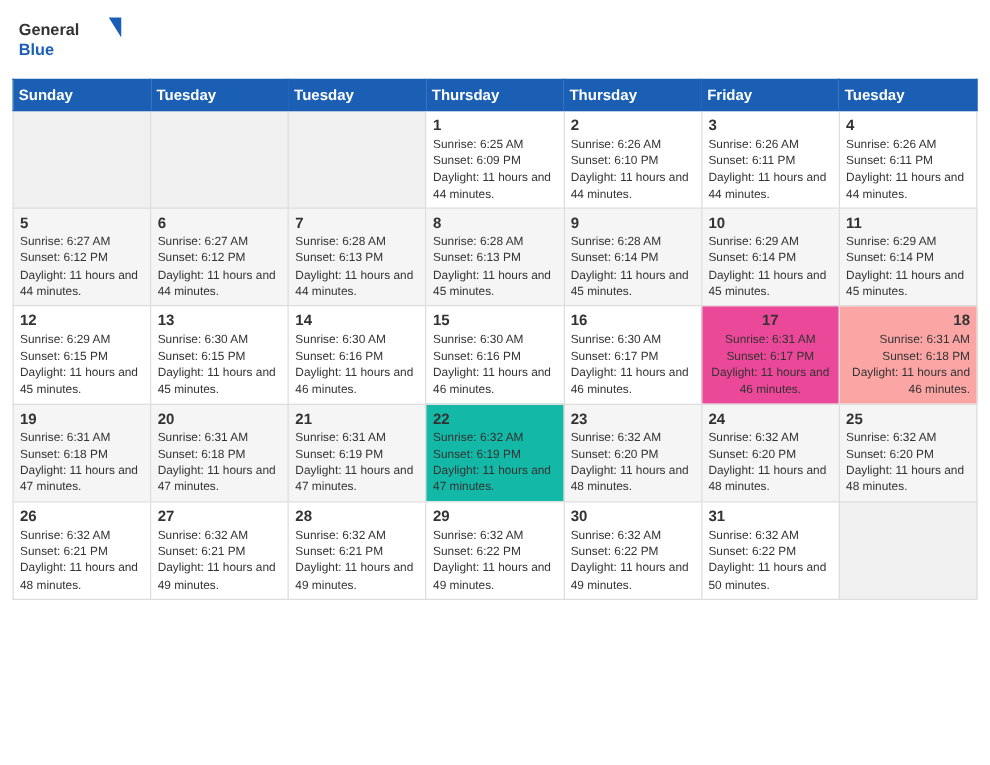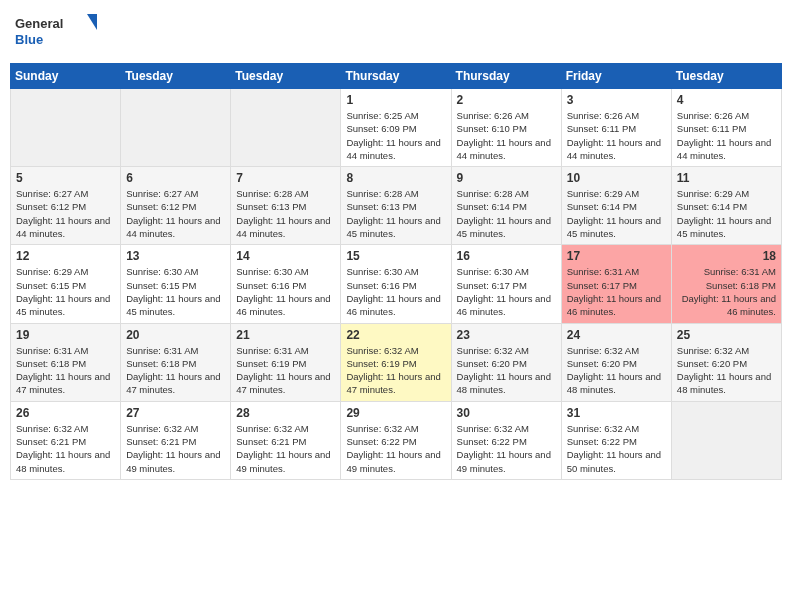--- a/index.html
+++ b/index.html
@@ -212,21 +212,21 @@
           <div class="day-info" style="white-space: pre-line;">Sunrise: 6:30 AM
 Sunset: 6:16 PM
 Daylight: 11 hours and 46 minutes.</div>
         </td>
         <td style="background: rgb(255, 255, 255);">
           <span class="day-num">16</span>
           <div class="day-info" style="white-space: pre-line;">Sunrise: 6:30 AM
 Sunset: 6:17 PM
 Daylight: 11 hours and 46 minutes.</div>
         </td>
-        <td style="background: #fca5a5;">
+        <td style="background: #ec4899; text-align: center;">
           <span class="day-num">17</span>
           <div class="day-info" style="white-space: pre-line;">Sunrise: 6:31 AM
 Sunset: 6:17 PM
 Daylight: 11 hours and 46 minutes.</div>
         </td>
         <td style="background: #fca5a5; text-align: right;">
           <span class="day-num">18</span>
           <div class="day-info" style="white-space: pre-line;">Sunrise: 6:31 AM
 Sunset: 6:18 PM
 Daylight: 11 hours and 46 minutes.</div>
@@ -244,21 +244,21 @@
           <div class="day-info" style="white-space: pre-line;">Sunrise: 6:31 AM
 Sunset: 6:18 PM
 Daylight: 11 hours and 47 minutes.</div>
         </td>
         <td style="background: rgb(245, 245, 245);">
           <span class="day-num">21</span>
           <div class="day-info" style="white-space: pre-line;">Sunrise: 6:31 AM
 Sunset: 6:19 PM
 Daylight: 11 hours and 47 minutes.</div>
         </td>
-        <td style="background: #fef9c3;">
+        <td style="background: #14b8a6;">
           <span class="day-num">22</span>
           <div class="day-info" style="white-space: pre-line;">Sunrise: 6:32 AM
 Sunset: 6:19 PM
 Daylight: 11 hours and 47 minutes.</div>
         </td>
         <td style="background: rgb(245, 245, 245);">
           <span class="day-num">23</span>
           <div class="day-info" style="white-space: pre-line;">Sunrise: 6:32 AM
 Sunset: 6:20 PM
 Daylight: 11 hours and 48 minutes.</div>

